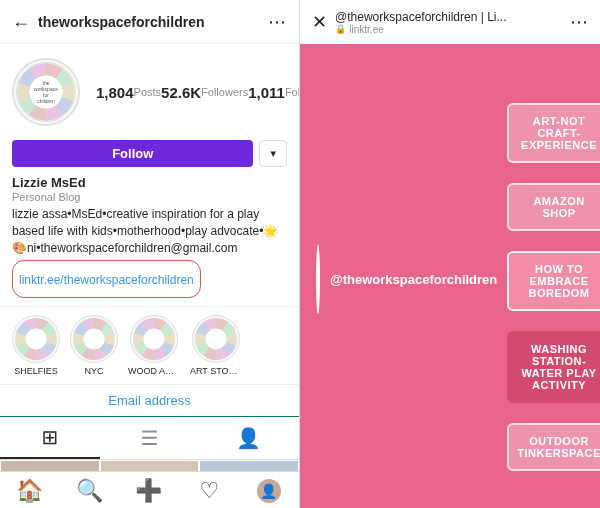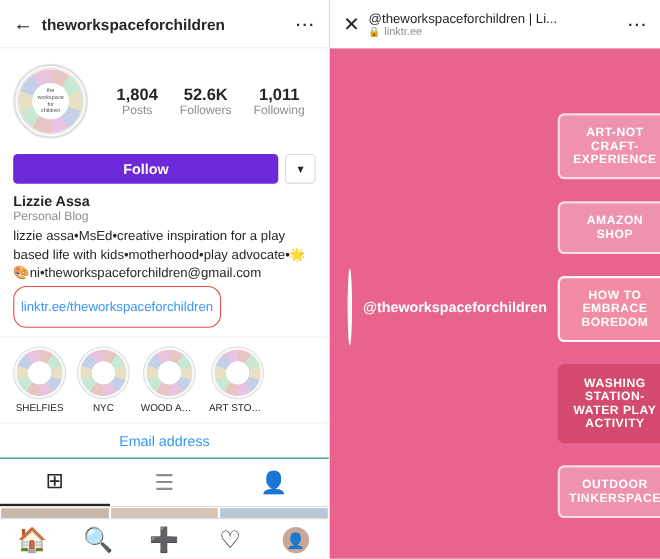--- a/index.html
+++ b/index.html
@@ -111,21 +111,21 @@
     }
 
     .stats-container {
       display: flex;
       flex: 1;
       justify-content: space-around;
     }
 
     .stat-item {
       display: flex;
-      flex-direction: column;
+      flex-direction: row;
       align-items: center;
     }
 
     .stat-number {
       font-size: 15px;
       font-weight: 600;
       color: #262626;
     }
 
     .stat-label {
@@ -508,21 +508,21 @@
       </div>
     </div>
   </div>
 
   <div class="action-buttons">
     <button class="follow-btn">Follow</button>
     <button class="dropdown-btn">▾</button>
   </div>
 
   <div class="bio-section">
-    <div class="bio-name">Lizzie Assa</div>
+    <div class="bio-name">Lizzie MsEd</div>
     <div class="bio-category">Personal Blog</div>
     <div class="bio-text">lizzie assa•MsEd•creative inspiration for a play based life with kids•motherhood•play advocate•🌟🎨ni•theworkspaceforchildren@gmail.com</div>
     <div class="bio-link-wrapper">
       <a class="bio-link" href="#">linktr.ee/theworkspaceforchildren</a>
     </div>
   </div>
 
   <div class="stories-section">
     <div class="story-item">
       <div class="story-circle">

